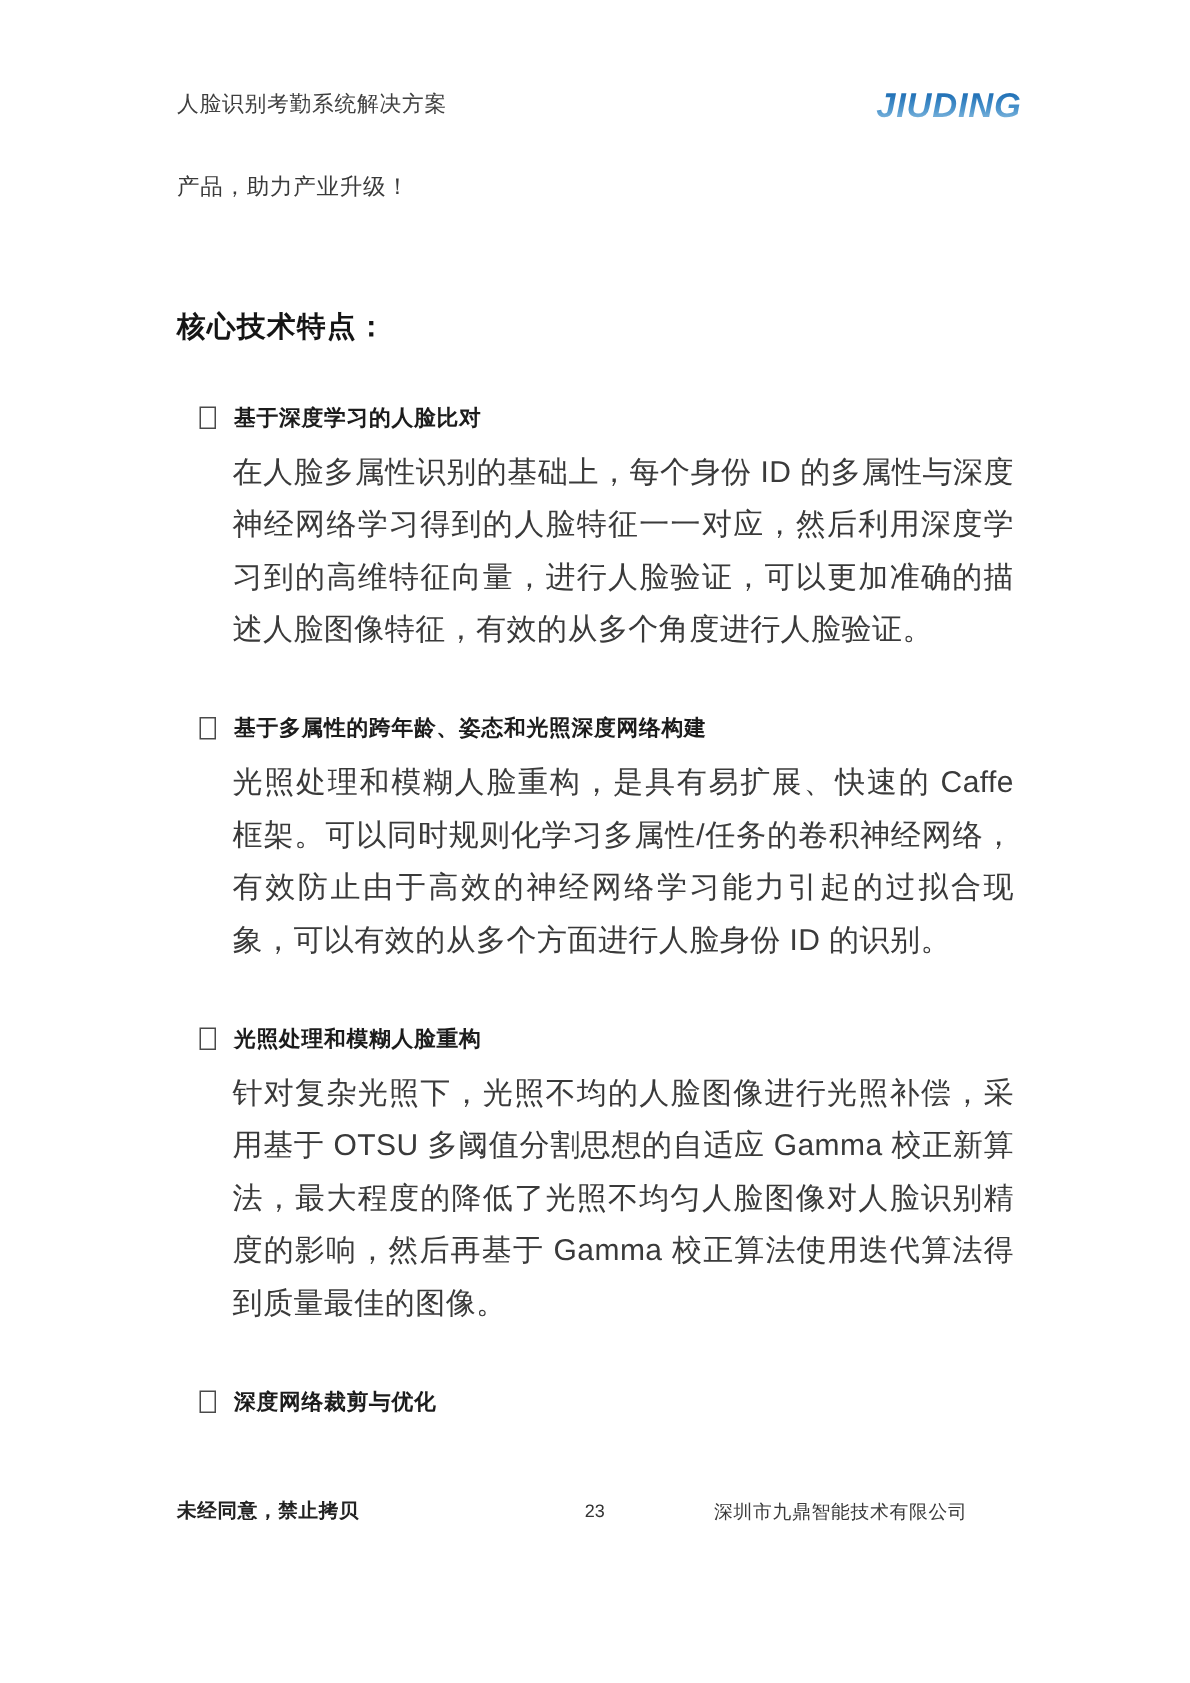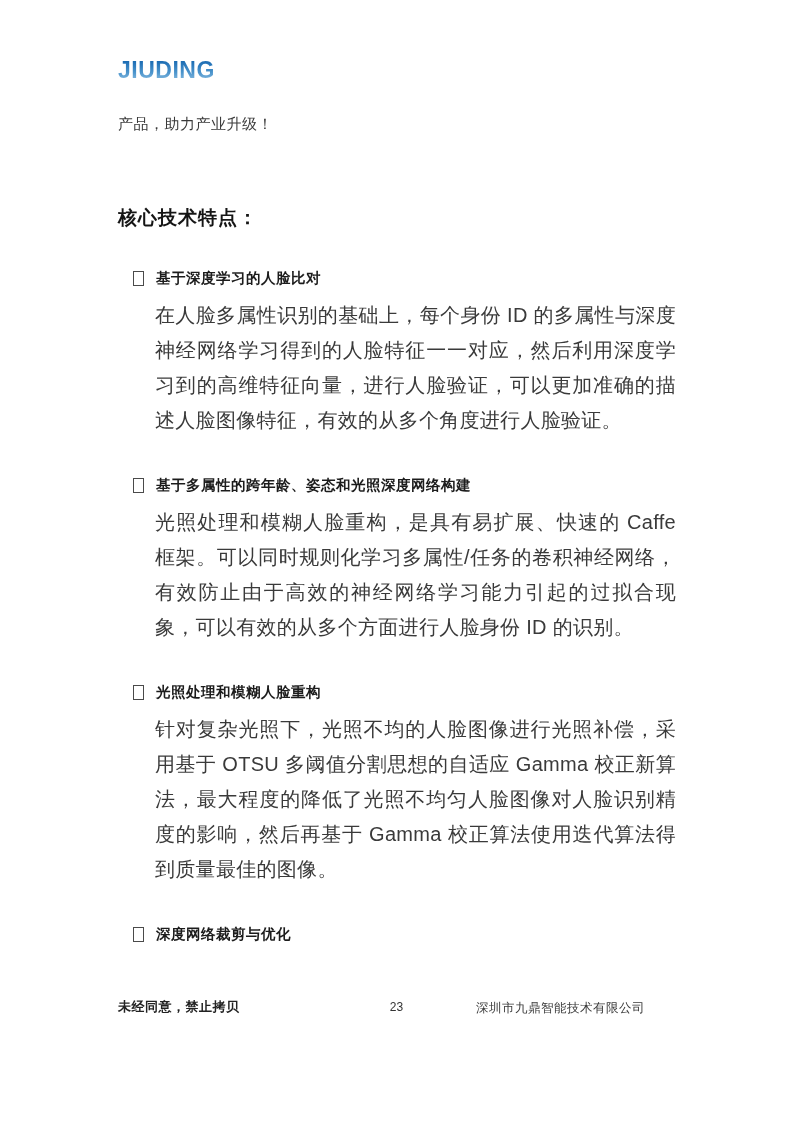--- a/index.html
+++ b/index.html
@@ -28,20 +28,21 @@
   }
   .header-title {
     font-size: 14.5px;
     line-height: 24px;
     color: #3f3f3f;
     letter-spacing: 0.5px;
   }
   .logo {
     font-size: 23px;
     font-weight: 800;
+    font-style: italic;
     letter-spacing: 0.5px;
     line-height: 24px;
     background: linear-gradient(180deg, #1d6db4 15%, #4b94cc 60%, #8fc0e2 100%);
     -webkit-background-clip: text;
     background-clip: text;
     -webkit-text-fill-color: transparent;
     color: #2b7cc0;
   }
   
   .intro {
@@ -128,20 +129,21 @@
     letter-spacing: 0.5px;
     text-align: right;
   }
 </style>
 </head>
 <body>
 
 <div class="page">
 
   <div class="header">
+    <span class="header-title">人脸识别考勤系统解决方案</span>
     <span class="logo">JIUDING</span>
   </div>
 
   <div class="intro">产品，助力产业升级！</div>
 
   <div class="content">
 
     <h1 class="section-title">核心技术特点：</h1>
 
     <div class="feature">

